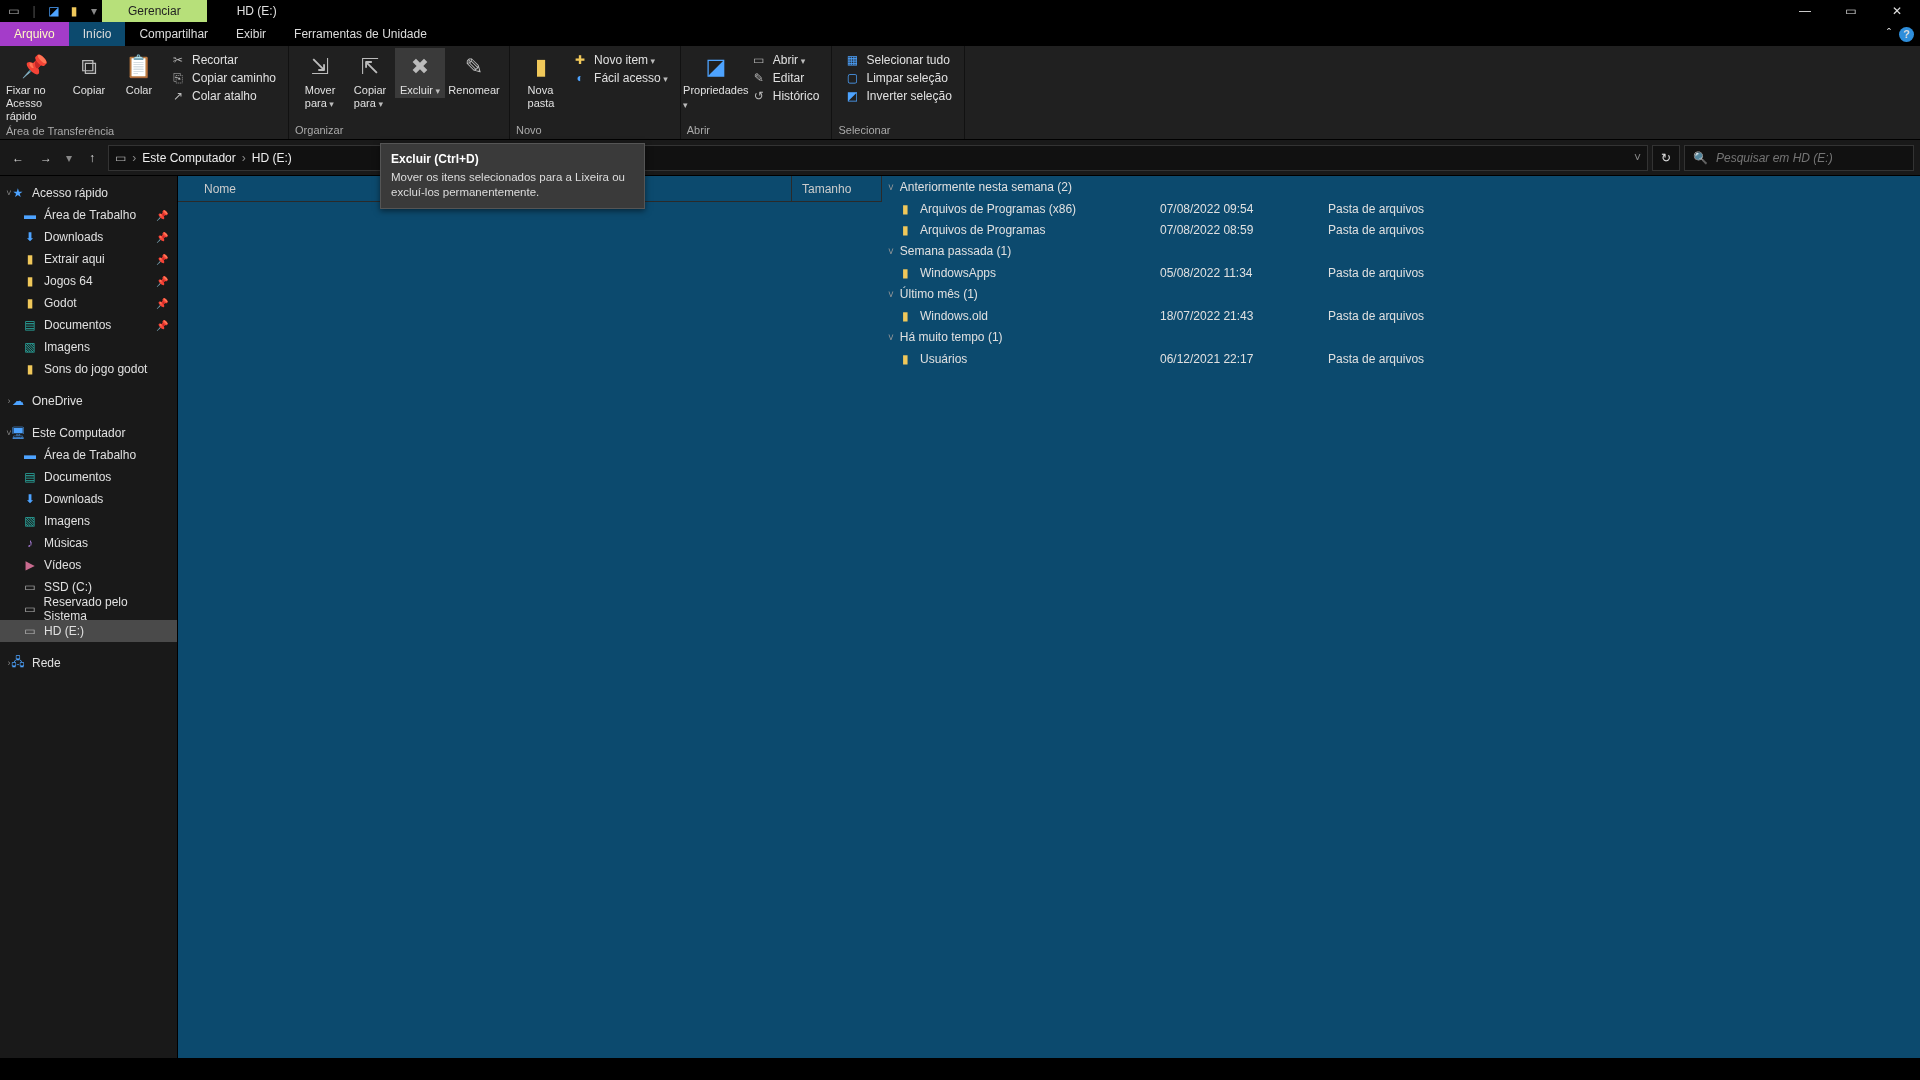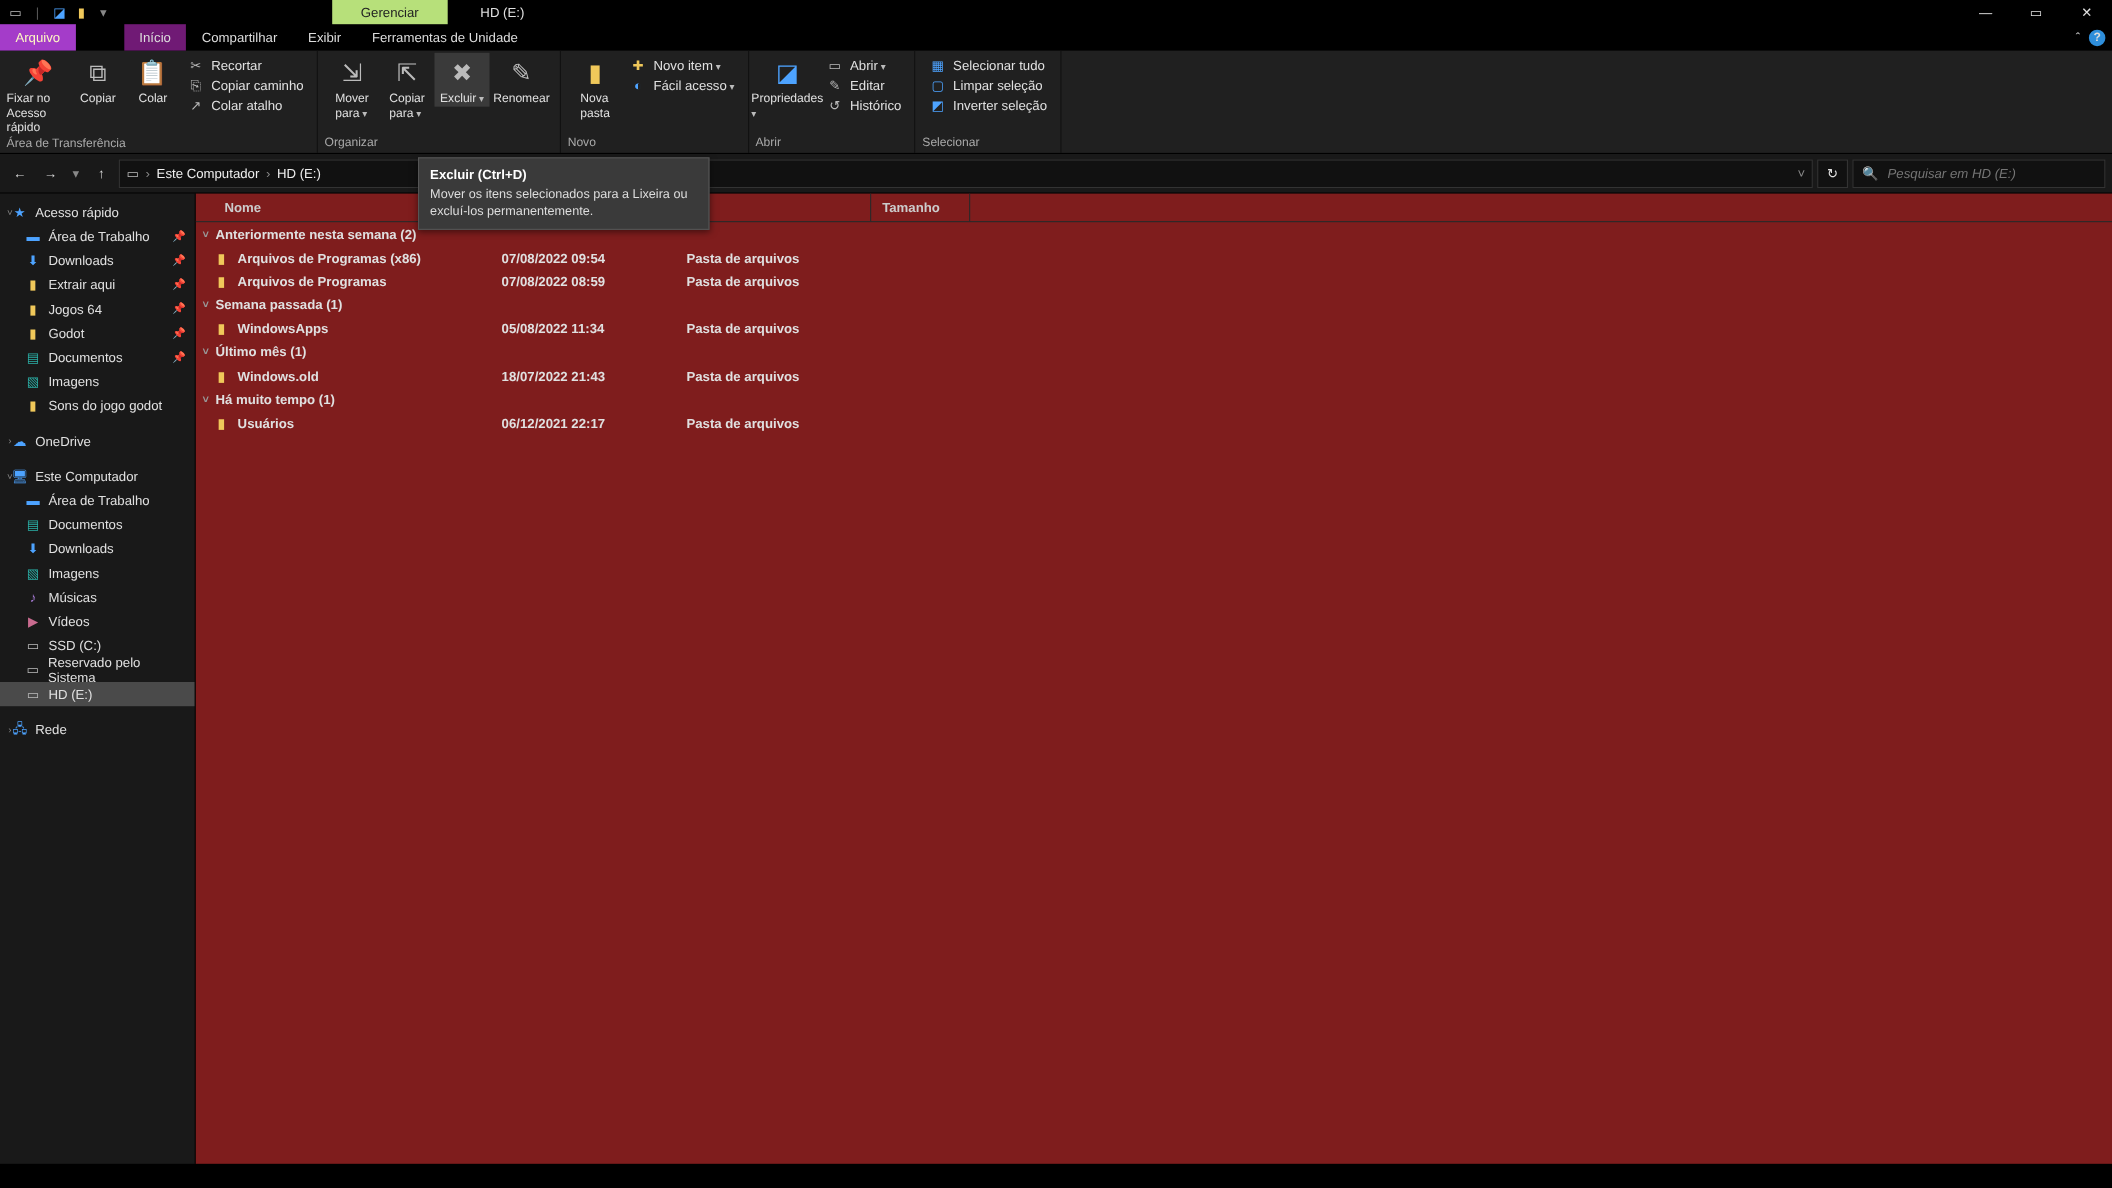--- a/index.html
+++ b/index.html
@@ -3,30 +3,30 @@
 <meta charset="utf-8">
 <style>
   * { margin: 0; padding: 0; box-sizing: border-box; font-family: "Segoe UI", sans-serif; font-size: 12px; color: #e0e0e0; }
   body { background: #000; width: 1920px; height: 1080px; overflow: hidden; position: relative; }
 
   
   .titlebar { height: 22px; background: #000; display: flex; align-items: center; }
   .titlebar .qat { display: flex; align-items: center; gap: 4px; padding-left: 6px; }
   .titlebar .qat .ico { width: 16px; height: 16px; display: flex; align-items: center; justify-content: center; }
   .titlebar .tab { height: 22px; padding: 0 26px; display: flex; align-items: center; font-size: 12px; }
-  .titlebar .tab.manage { background: #b7e07a; color: #222; margin-left: 200px; }
+  .titlebar .tab.manage { background: #b7e07a; color: #222; }
   .titlebar .tab.title { color: #e0e0e0; padding: 0 30px; }
   .titlebar .spacer { flex: 1; }
   .win-btn { width: 46px; height: 22px; display: flex; align-items: center; justify-content: center; color: #e0e0e0; }
 
   
   .menutabs { height: 24px; background: #000; display: flex; align-items: stretch; }
   .menutabs .mtab { padding: 0 14px; display: flex; align-items: center; font-size: 12px; color: #ddd; }
   .menutabs .mtab.file { background: #a43cc9; color: #fef9c3; }
-  .menutabs .mtab.active { background: #701a75; margin-left: 44px; }
+  .menutabs .mtab.active { background: #0c4a6e; }
   .menutabs .spacer { flex: 1; }
   .collapse-help { display: flex; align-items: center; gap: 8px; padding-right: 6px; }
   .collapse-help span { color: #ddd; }
   .help-circle { width: 15px; height: 15px; border-radius: 50%; background: #2e8edb; display: flex; align-items: center; justify-content: center; color: #fff; font-weight: bold; font-size: 11px; }
 
   
   .ribbon { height: 94px; background: #202020; display: flex; border-bottom: 1px solid #000; }
   .rgroup { display: flex; flex-direction: column; border-right: 1px solid #111; padding: 2px 6px 0 6px; }
   .rgroup .body { flex: 1; display: flex; align-items: flex-start; }
   .rgroup .label { text-align: left; font-size: 11px; color: #aaa; padding: 2px 0 3px 0; }
@@ -59,21 +59,21 @@
   
   .bodysplit { display: flex; height: calc(1080px - 22px - 24px - 94px - 36px - 22px); }
   .navpane { width: 178px; background: #191919; border-right: 1px solid #000; overflow-y: auto; padding-top: 6px; }
   .np-item { display: flex; align-items: center; gap: 6px; padding: 2px 6px 2px 22px; font-size: 12px; height: 22px; position: relative; }
   .np-item.root { padding-left: 10px; }
   .np-item.sel { background: #4a4a4a; }
   .np-item .ic { width: 16px; text-align: center; font-size: 12px; }
   .np-item .pin { position: absolute; right: 8px; color: #888; font-size: 10px; }
   .np-item .chev { position: absolute; left: 4px; color: #888; font-size: 9px; width: 10px; text-align:center; }
 
-  .content { flex: 1; background: #7f1d1d; display: flex; flex-direction: column; font-weight: bold; }
+  .content { flex: 1; background: #0c4a6e; display: flex; flex-direction: row; }
   .colheaders { height: 26px; display: flex; align-items: center; border-bottom: 1px solid #2a2a2a; padding-left: 16px; }
   .colheaders .ch { font-size: 12px; color: #ccc; border-right: 1px solid #2a2a2a; padding: 0 10px; height: 100%; display: flex; align-items: center; }
   .filegroups { flex: 1; overflow-y: auto; }
   .fgroup-hdr { display: flex; align-items: center; gap: 6px; padding: 4px 0 4px 6px; font-size: 13px; color: #eee; }
   .fgroup-hdr .chev { color: #999; font-size: 10px; }
   .frow { display: flex; align-items: center; height: 21px; padding-left: 20px; }
   .frow .ic { width: 18px; color: #f0c85a; }
   .frow .c-name { width: 240px; font-size: 12px; }
   .frow .c-date { width: 168px; font-size: 12px; }
   .frow .c-type { width: 170px; font-size: 12px; }

